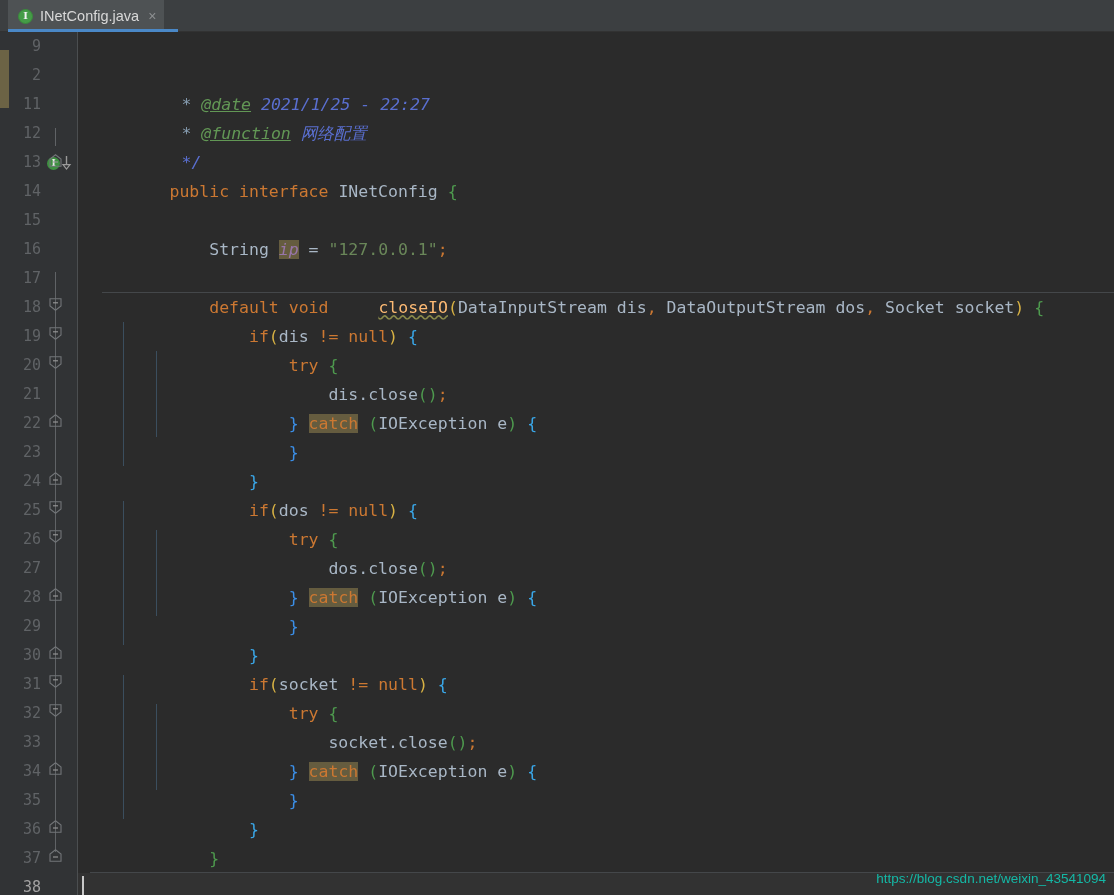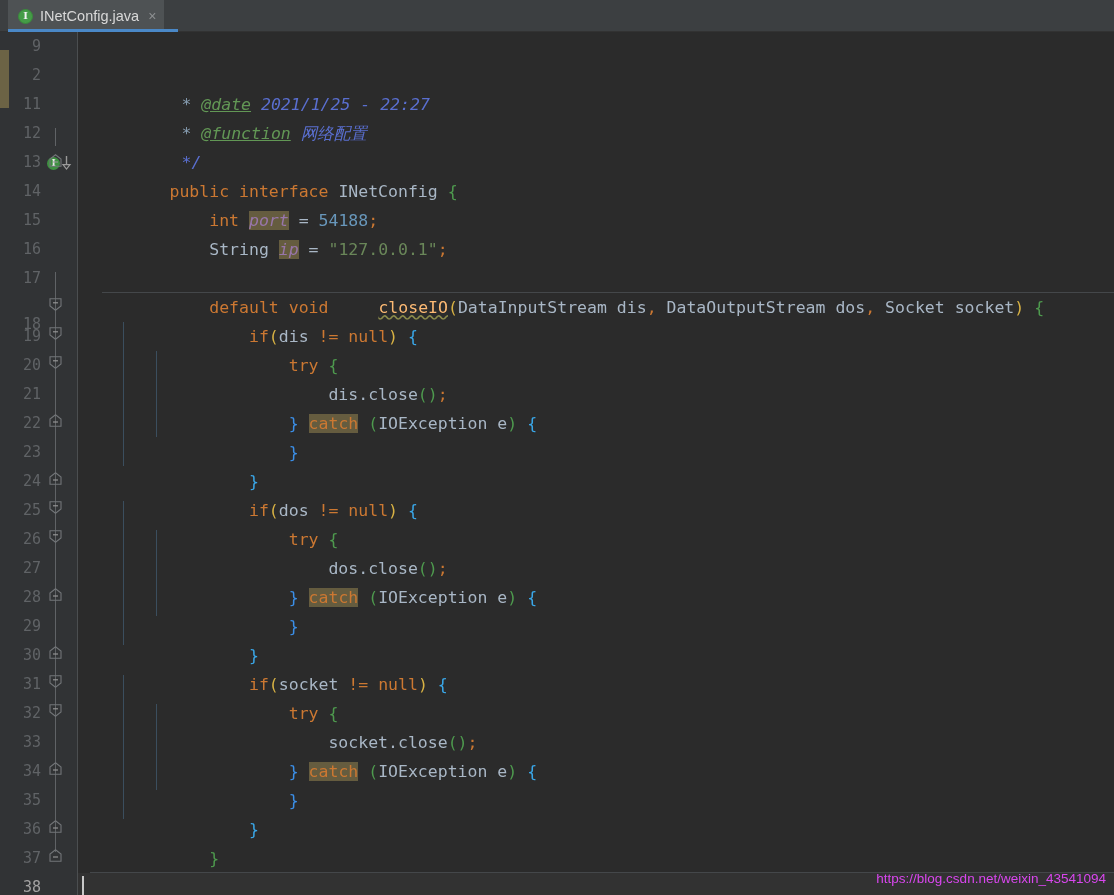--- a/index.html
+++ b/index.html
@@ -172,21 +172,21 @@
   .cmt-star  { color: #869cb0; }
   .cmt-tag   { color: #629755; font-style: italic; text-decoration: underline; }
   .cmt-val   { color: #5a6fd0; font-style: italic; }
   .cmt-slash { color: #5a6fd0; font-style: italic; }
 
   
   #watermark {
     position: absolute; right: 8px; bottom: 9px;
     font-family: "Liberation Sans", sans-serif;
     font-size: 13.5px;
-    color: #d946ef;
+    color: #14b8a6;
     white-space: nowrap;
   }
 </style>
 </head>
 <body>
 
 <div id="app">
 
   <div id="tabbar">
     <div class="tab">
@@ -207,21 +207,21 @@
 
       <div class="lnum" style="top:0px;">9</div>
       <div class="lnum" style="top:29px;">2</div>
       <div class="lnum" style="top:58px;">11</div>
       <div class="lnum" style="top:87px;">12</div>
       <div class="lnum" style="top:116px;">13</div>
       <div class="lnum" style="top:145px;">14</div>
       <div class="lnum" style="top:174px;">15</div>
       <div class="lnum" style="top:203px;">16</div>
       <div class="lnum" style="top:232px;">17</div>
-      <div class="lnum" style="top:278px;margin-left:8px;">18</div>
+      <div class="lnum" style="top:261px;margin-left:8px;">18</div>
       <div class="lnum" style="top:290px;">19</div>
       <div class="lnum" style="top:319px;">20</div>
       <div class="lnum" style="top:348px;">21</div>
       <div class="lnum" style="top:377px;">22</div>
       <div class="lnum" style="top:406px;">23</div>
       <div class="lnum" style="top:435px;">24</div>
       <div class="lnum" style="top:464px;">25</div>
       <div class="lnum" style="top:493px;">26</div>
       <div class="lnum" style="top:522px;">27</div>
       <div class="lnum" style="top:551px;text-align:center;">28</div>
@@ -373,23 +373,20 @@
       </div>
 
       <div class="row" style="top:87px;left:24px;">
         <span class="cmt-slash">*/</span>
       </div>
 
       <div class="row" style="top:116px;left:12px;">
         <span class="kw">public</span><span class="plain"> </span><span class="kw">interface</span><span class="plain"> </span><span class="type">INetConfig</span><span class="plain"> </span><span class="br-green">{</span>
       </div>
 
-      <div class="row" style="top:145px;left:12px;">
-        <span class="plain">    </span><span class="kw">int</span><span class="plain"> </span><span class="fld-hl">port</span><span class="plain"> = </span><span class="num">54188</span><span class="semi">;</span>
-      </div>
 
       <div class="row" style="top:174px;left:12px;">
         <span class="plain">    </span><span class="type">String</span><span class="plain"> </span><span class="fld-hl">ip</span><span class="plain"> = </span><span class="str">"127.0.0.1"</span><span class="semi">;</span>
       </div>
 
       <div class="row" style="top:232px;left:12px;">
         <span class="plain">    </span><span class="kw">default</span><span class="plain"> </span><span class="kw">void</span><span class="plain"> </span><span class="meth-warn">closeIO</span><span class="p-yellow">(</span><span class="type">DataInputStream</span><span class="plain"> </span><span class="type">dis</span><span class="semi">,</span><span class="plain"> </span><span class="type">DataOutputStream</span><span class="plain"> </span><span class="type">dos</span><span class="semi">,</span><span class="plain"> </span><span class="type">Socket</span><span class="plain"> </span><span class="type">socket</span><span class="p-yellow">)</span><span class="plain"> </span><span class="br-green">{</span>
       </div>
 
       <div class="row" style="top:261px;left:12px;">

